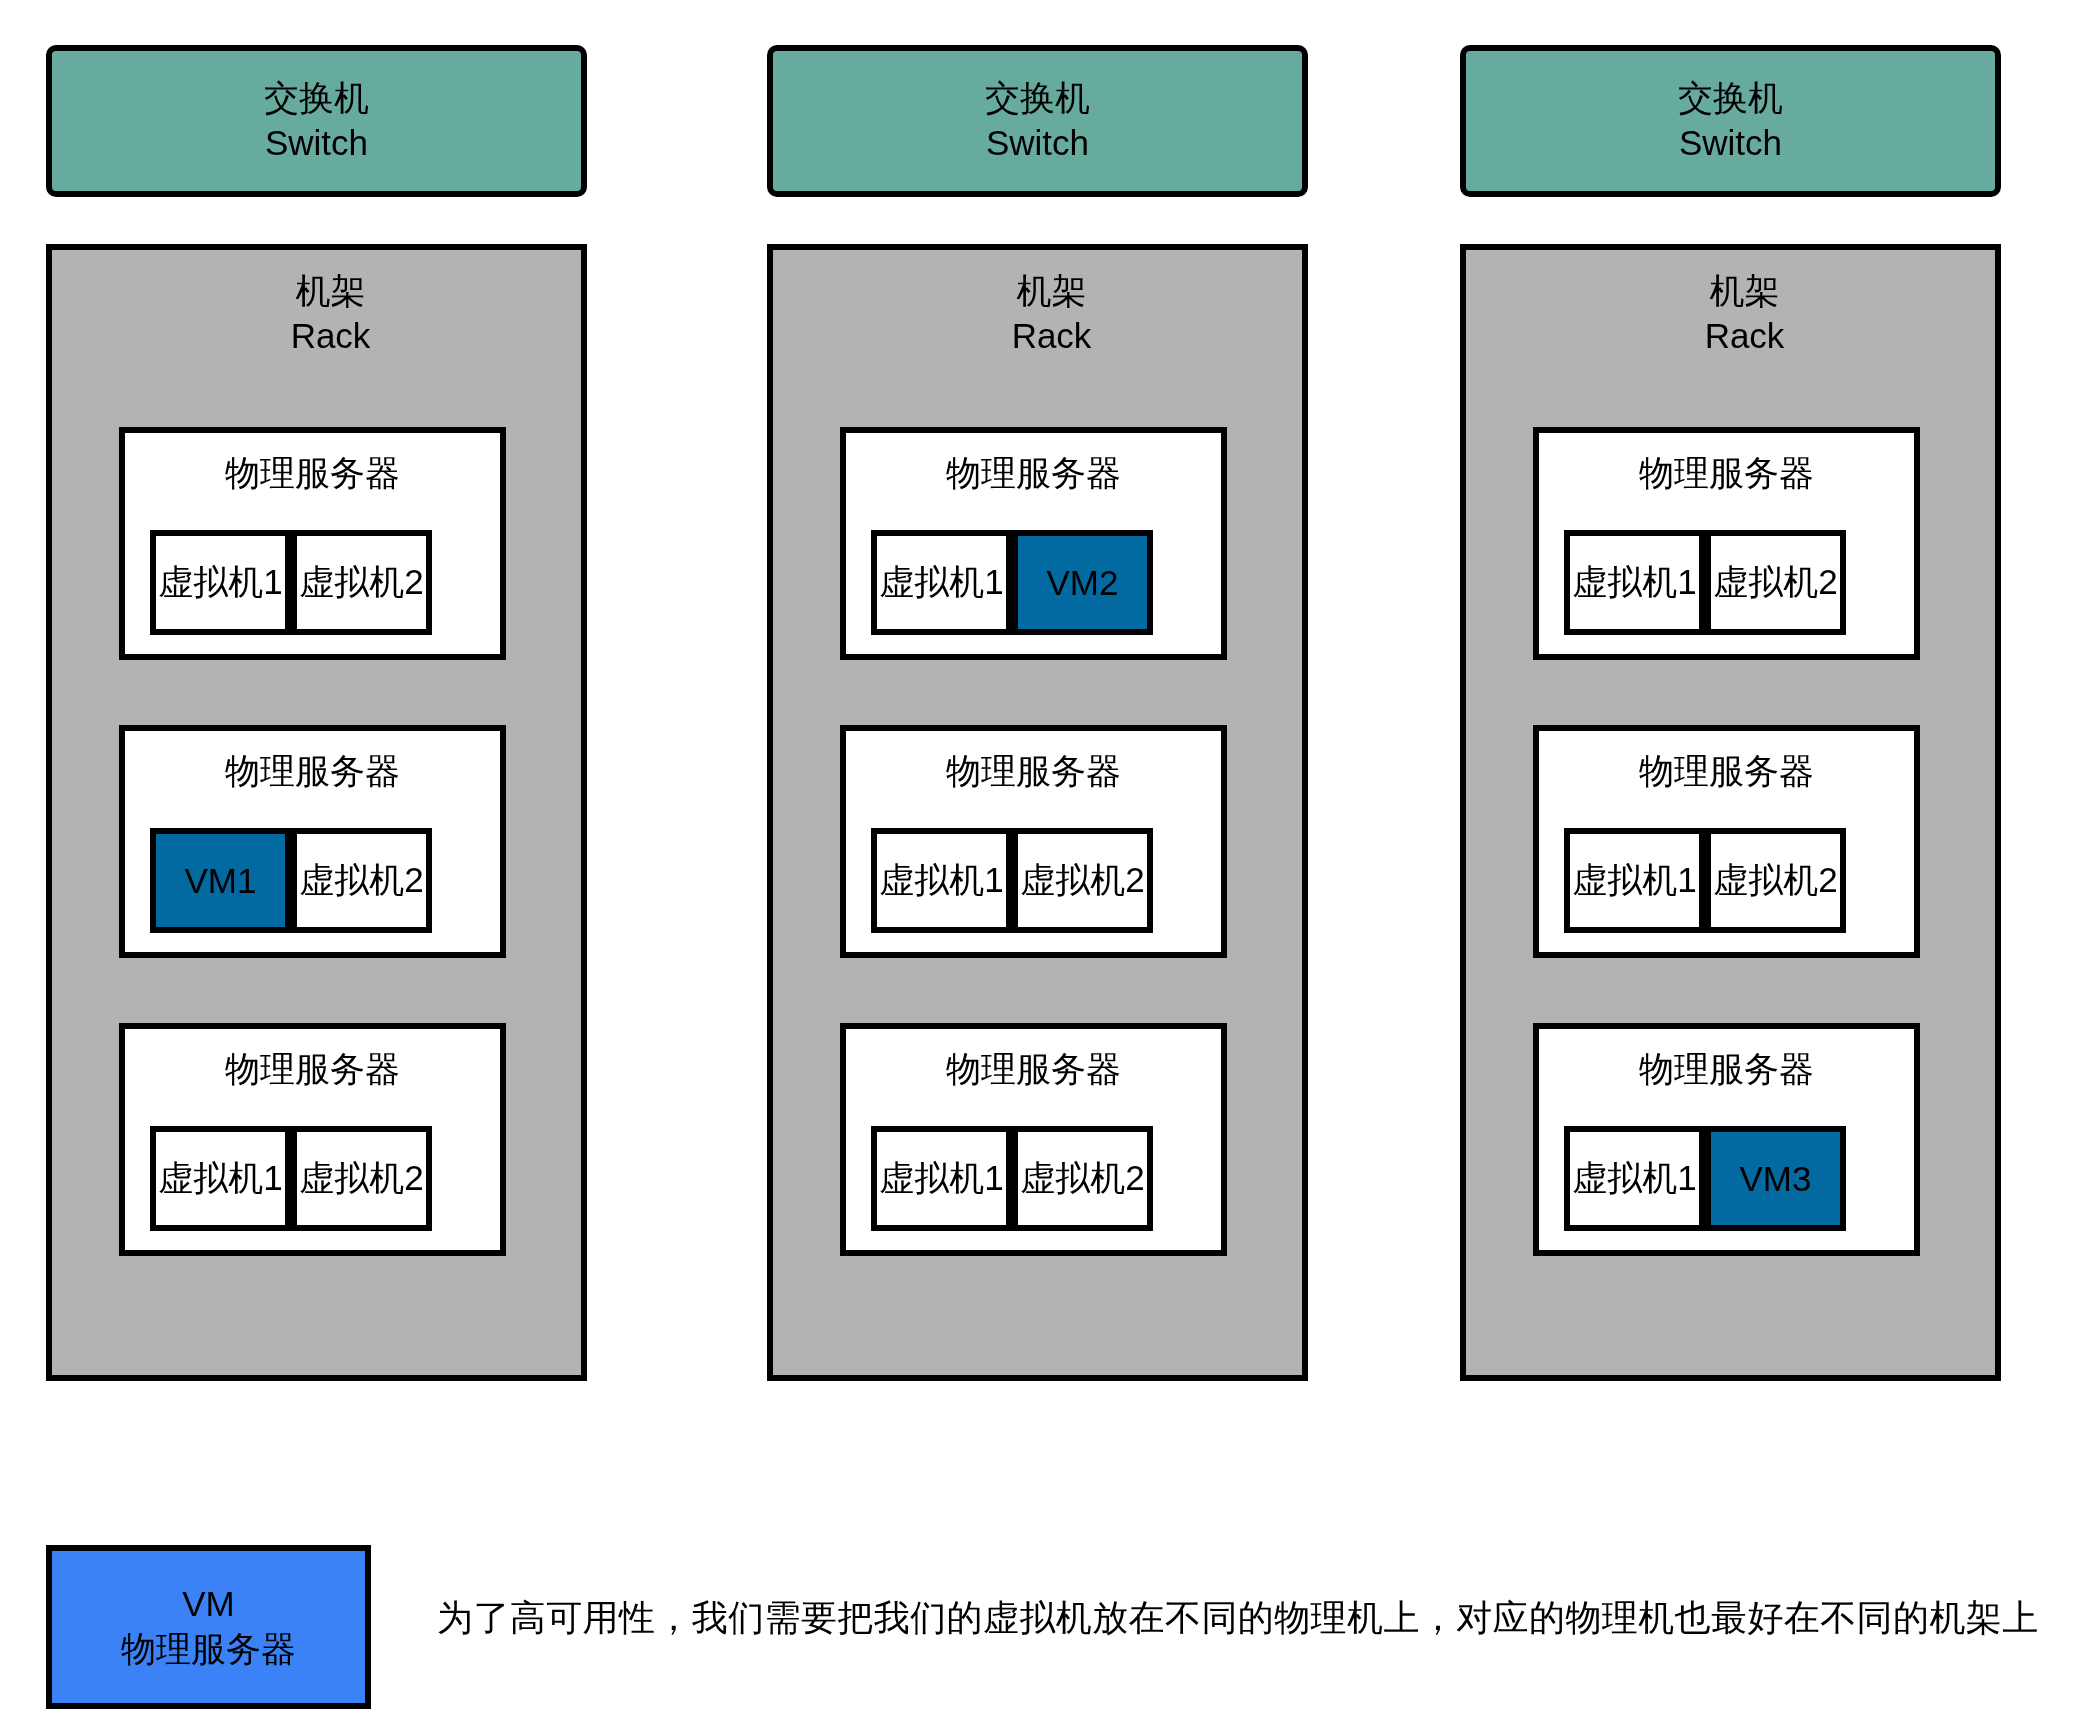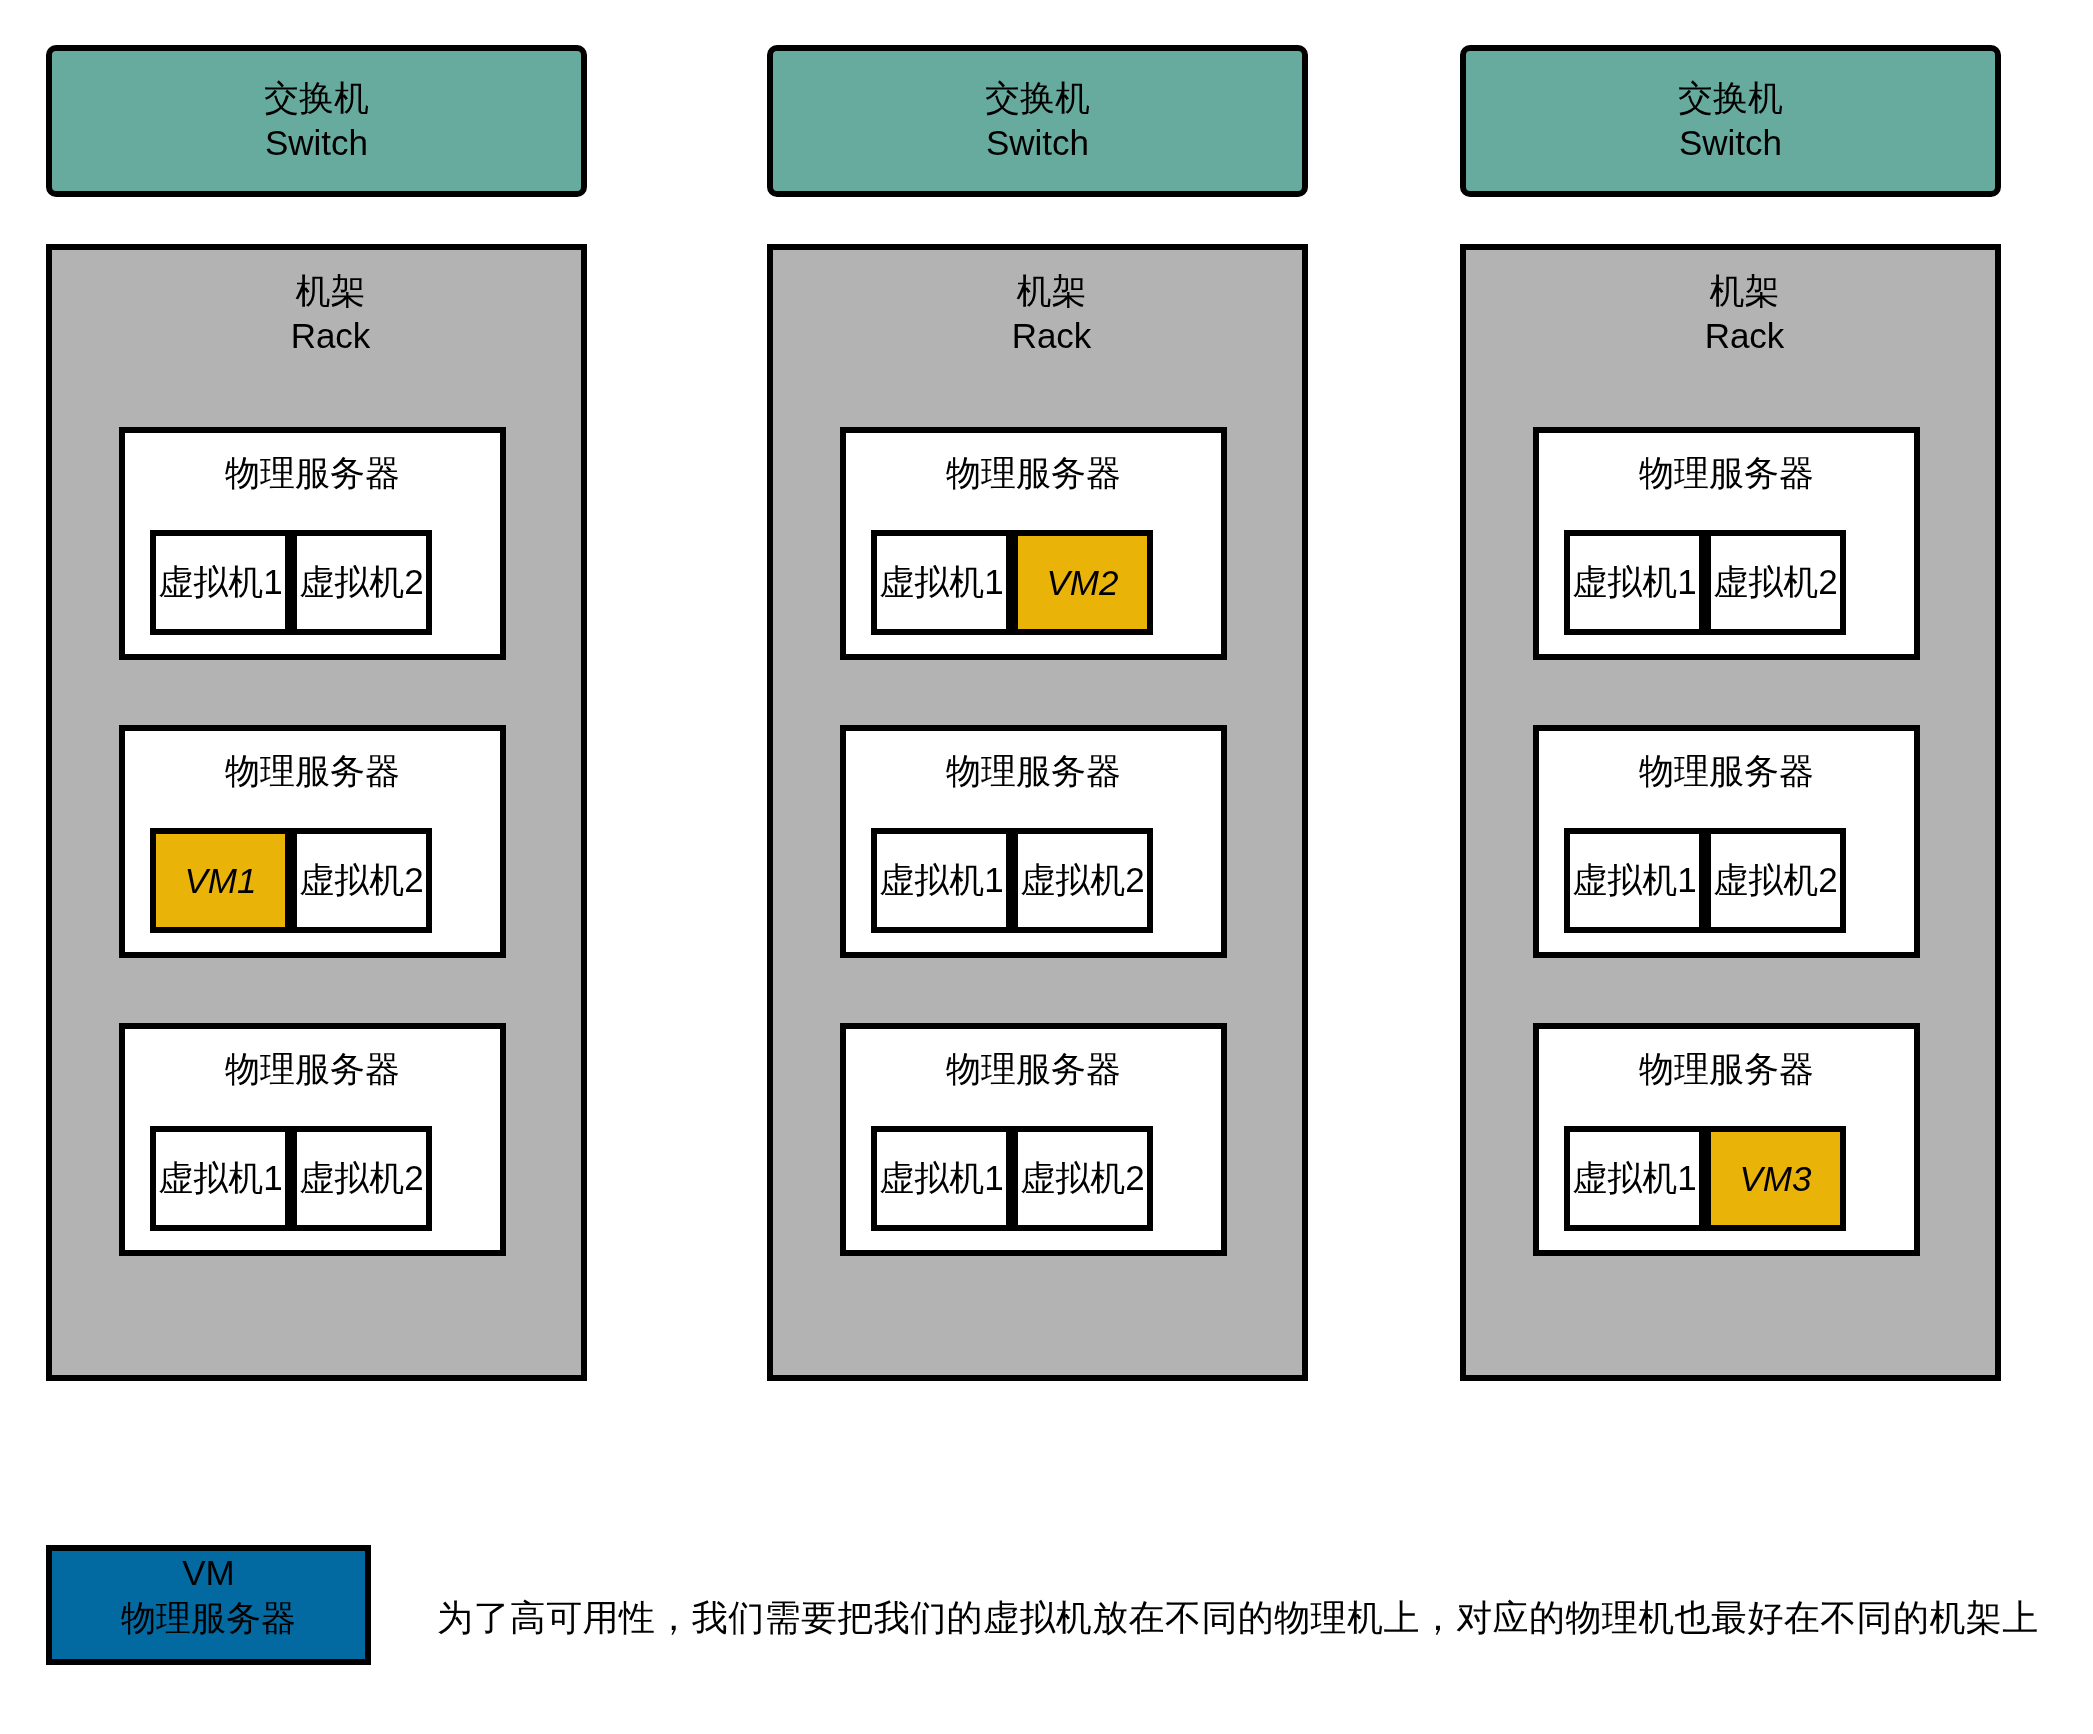--- a/index.html
+++ b/index.html
@@ -112,37 +112,37 @@
     height: 105px;
     background: #ffffff;
     border: 6px solid #000000;
     display: flex;
     align-items: center;
     justify-content: center;
     font-size: 35px;
     white-space: nowrap;
   }
   .vm-box.highlight {
-    background: #eab308;
-    font-style: italic;
+    background: #0369a1;
   }
 
   
   .legend-box {
     box-sizing: border-box;
     position: absolute;
     left: 46px;
     top: 1545px;
     width: 325px;
-    height: 120px;
-    background: #0369a1;
+    height: 164px;
+    background: #3b82f6;
     border: 6px solid #000000;
     display: flex;
     flex-direction: column;
     align-items: center;
+    justify-content: center;
     line-height: 1.28;
   }
   .legend-line {
     font-size: 35px;
     text-align: center;
     white-space: nowrap;
   }
 
   .caption {
     position: absolute;

